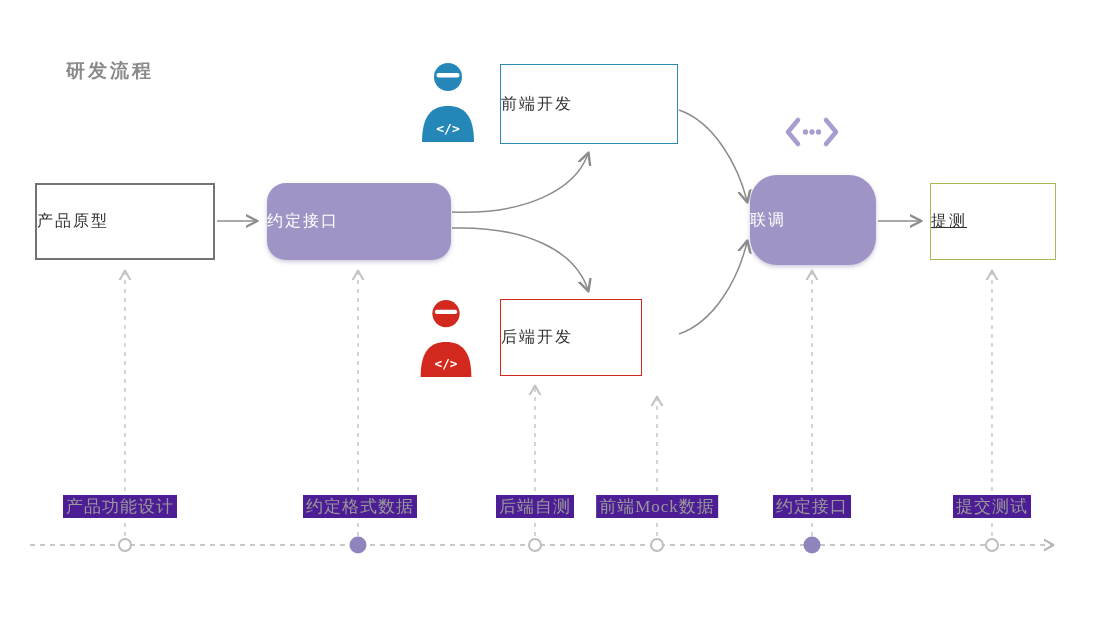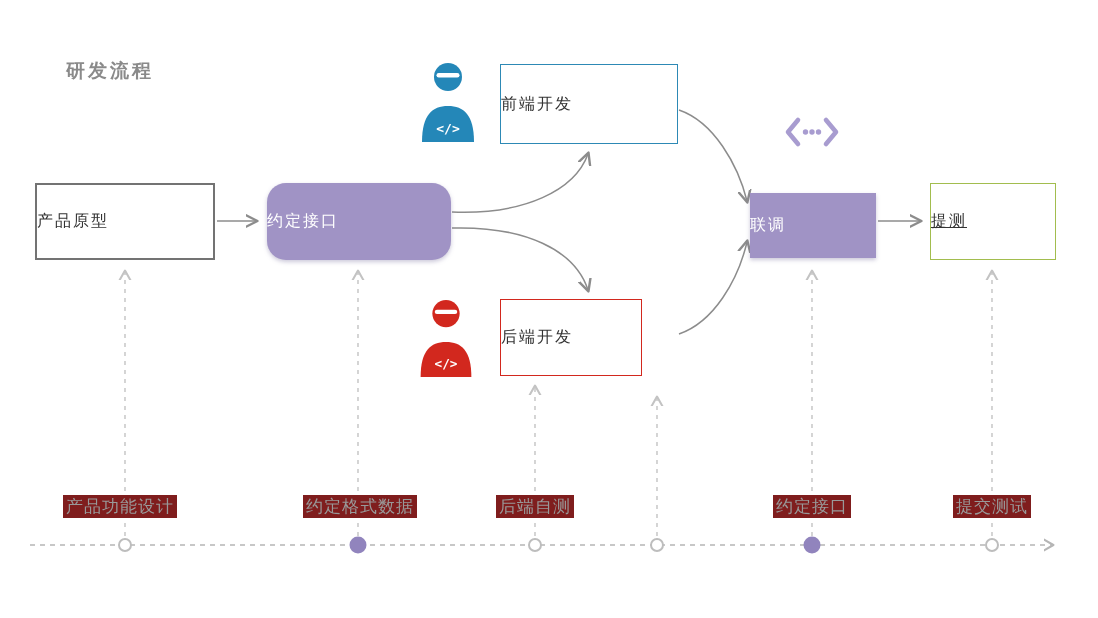--- a/index.html
+++ b/index.html
@@ -21,33 +21,33 @@
   .box.outline-red{border:1px solid #d2281e;}
   .box.outline-green{border:1px solid #a2bd4e;}
   .box.filled{
     background:#a093c5;color:#ffffff;border:none;
     box-shadow:0 2px 4px rgba(110,100,150,.35);
   }
   #box-product  {left:35px;  top:183px; width:180px; height:77px;}
   #box-interface{left:267px; top:183px; width:184px; height:77px;border-radius:19px;}
   #box-frontend {left:500px; top:64px;  width:178px; height:80px;}
   #box-backend  {left:500px; top:299px; width:142px; height:77px;}
-  #box-joint    {left:750px; top:193px; width:126px; height:65px;}
+  #box-joint    {left:750px; top:175px; width:126px; height:90px;border-radius:27px;}
   #box-submit   {left:930px; top:183px; width:126px; height:77px;text-decoration:underline;}
 
   .icon-abs{position:absolute;z-index:2;}
   #icon-frontend-dev{left:418px;top:60px;}
   #icon-backend-dev {left:416px;top:297px;}
   #icon-api         {left:783px;top:112px;}
 
   svg.layer{position:absolute;left:0;top:0;z-index:1;}
 
   .mlabel{
     position:absolute;top:495px;transform:translateX(-50%);
-    font-size:17px;color:#999999;background:#7f1d1d;padding:0 3px;
+    font-size:17px;color:#999999;background:#4c1d95;padding:0 3px;
     letter-spacing:1px;white-space:nowrap;z-index:2;font-family:Liberation Serif, serif;
   }
   .dot{
     position:absolute;top:545px;border-radius:50%;z-index:3;
     transform:translate(-50%,-50%);box-sizing:border-box;
   }
   .dot.open  {width:14px;height:14px;background:#ffffff;border:2px solid #bdbdbd;}
   .dot.filled{width:17px;height:17px;background:#9184bd;border:none;}
 </style>
 </head>
@@ -130,20 +130,21 @@
       <circle cx="22.5" cy="19" r="2.7" fill="#a89cd0"></circle>
       <circle cx="29" cy="19" r="2.7" fill="#a89cd0"></circle>
       <circle cx="35.5" cy="19" r="2.7" fill="#a89cd0"></circle>
       <polyline points="43,7 53,19 43,31" fill="none" stroke="#a89cd0" stroke-width="4.6" stroke-linecap="round" stroke-linejoin="round"></polyline>
     </svg>
   </div>
 
   <div class="mlabel" style="left:120px;">产品功能设计</div>
   <div class="mlabel" style="left:360px;">约定格式数据</div>
   <div class="mlabel" style="left:535px;">后端自测</div>
+  <div class="mlabel" style="left:657px;">前端Mock数据</div>
   <div class="mlabel" style="left:812px;">约定接口</div>
   <div class="mlabel" style="left:992px;">提交测试</div>
 
   <div class="dot open" style="left:125px;"></div>
   <div class="dot filled" style="left:358px;"></div>
   <div class="dot open" style="left:535px;"></div>
   <div class="dot open" style="left:657px;"></div>
   <div class="dot filled" style="left:812px;"></div>
   <div class="dot open" style="left:992px;"></div>
 

